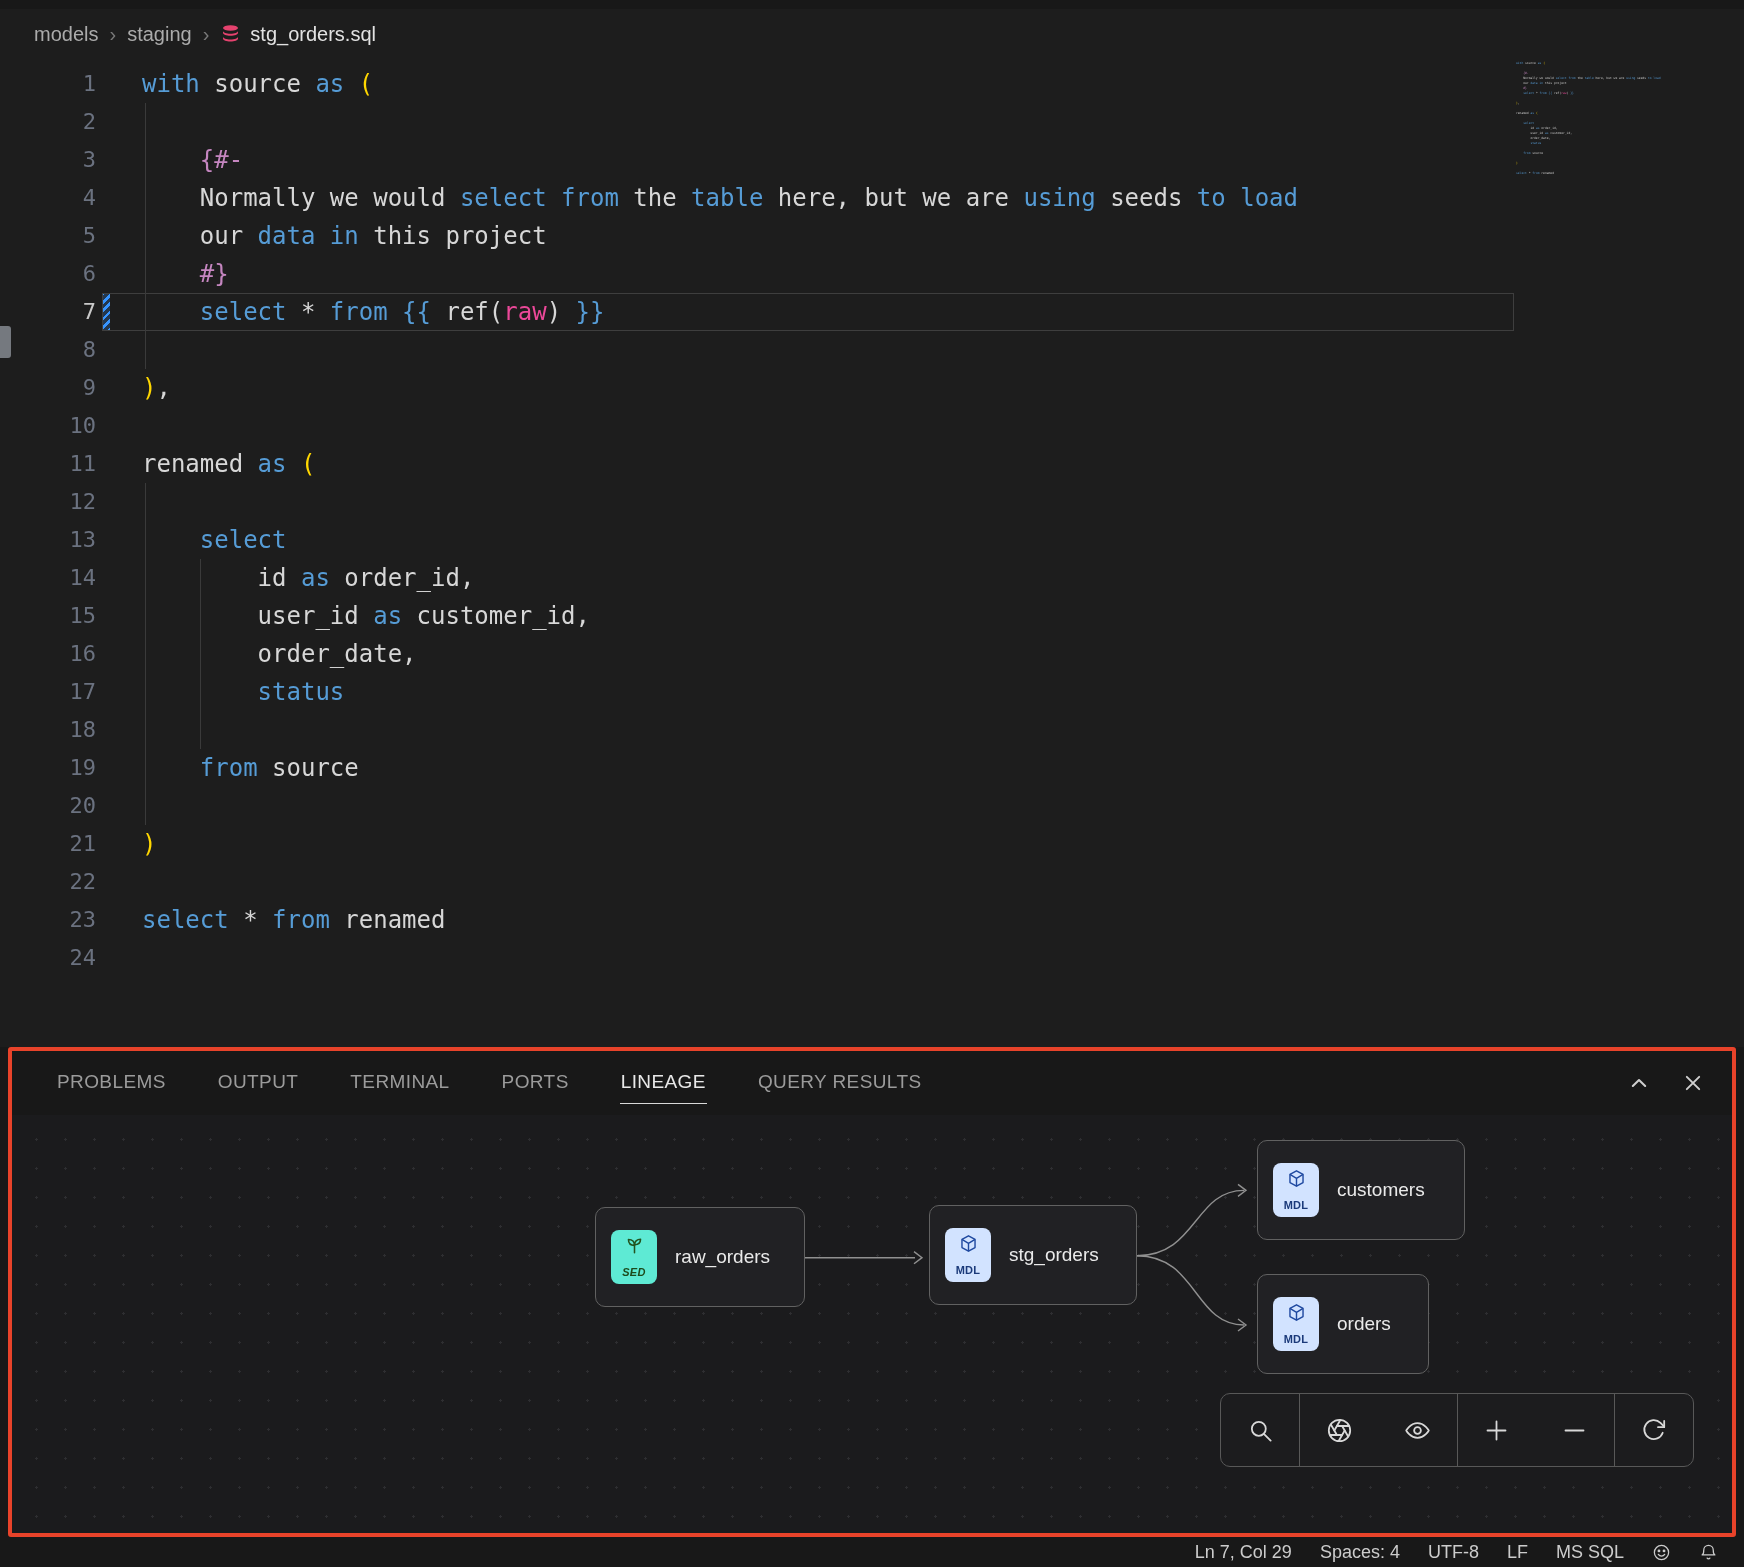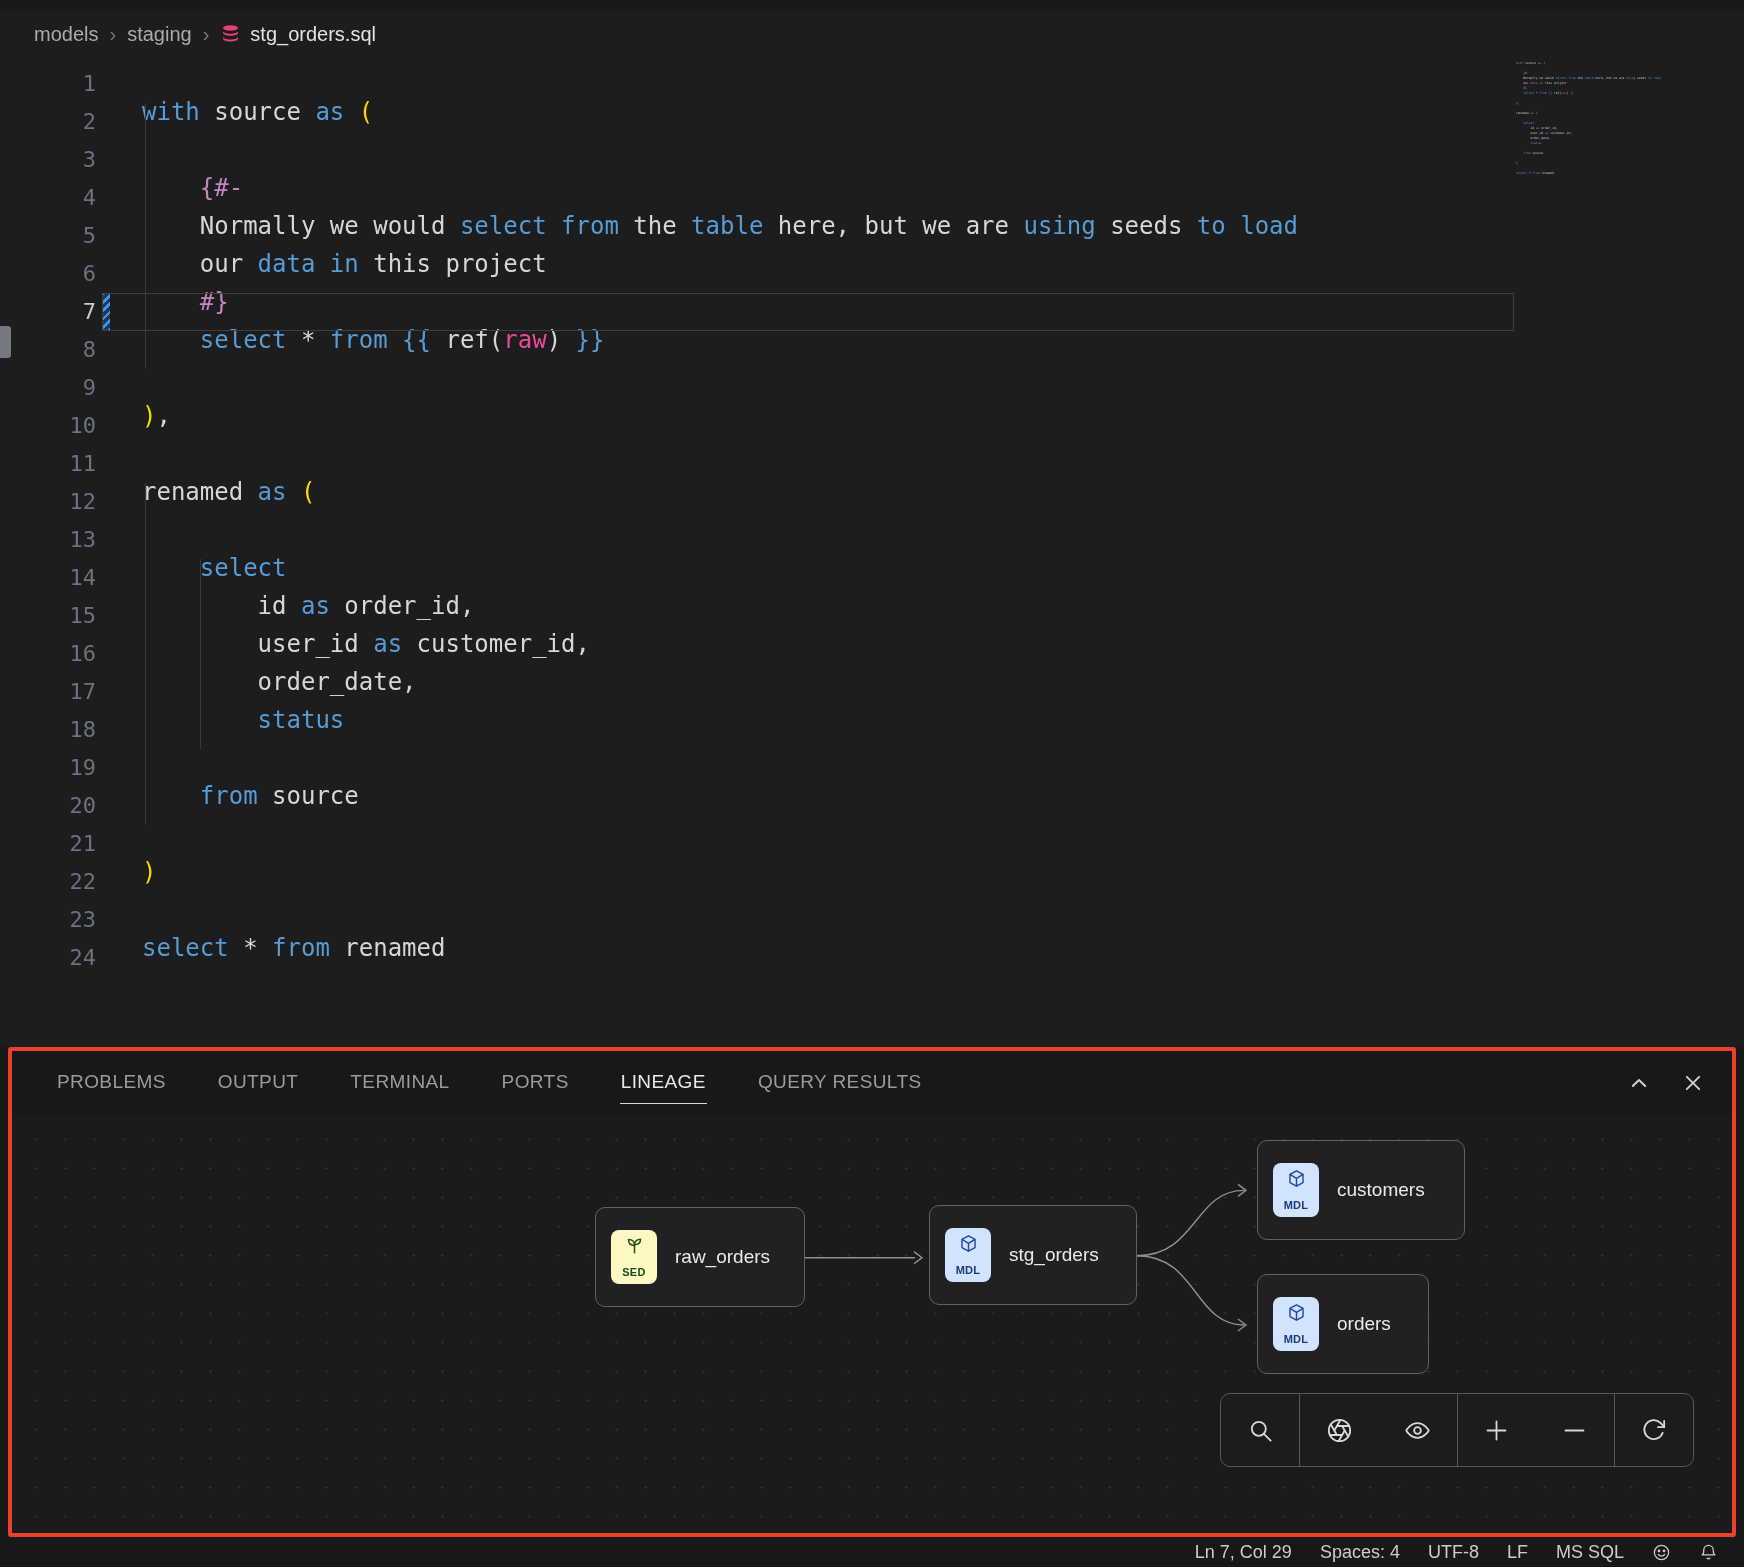--- a/index.html
+++ b/index.html
@@ -17,21 +17,21 @@
 
   
   .editor { flex:1; background:#1d1d1d; position:relative; overflow:hidden; padding-top:6px; }
   .row { display:flex; height:38px; line-height:38px; position:relative;
          font-family:"DejaVu Sans Mono", monospace; font-size:24px;
          width:calc(100% - 230px); }
   .ln { width:96px; text-align:right; color:#6b7280; font-size:22px; flex:none; cursor:pointer; }
   .mk { width:8px; margin-left:6px; flex:none; }
   .mk.mod { background:repeating-linear-gradient(135deg,#3794ff 0 2.5px, rgba(55,148,255,.22) 2.5px 6px);
             border-radius:1px; }
-  .ct { padding-left:32px; white-space:pre; color:#d7d7d7; cursor:text;margin-top:28px; }
+  .ct { padding-left:32px; white-space:pre; color:#d7d7d7; cursor:text; }
   .row.cur::after { content:""; position:absolute; left:102px; right:0; top:0; bottom:0;
                     border:1px solid #3e3e3e; pointer-events:none; }
   .row.cur .ln { color:#c9c9c9; }
   .tk-kw{color:#569cd6} .tk-pl{color:#d7d7d7} .tk-cm{color:#c586c0}
   .tk-b1{color:#ffd700} .tk-str{color:#ec4899}
   .guide { position:absolute; width:1px; background:#3a3a3a; }
   .g1 { left:145px; top:44px;  height:266px; }
   .g2 { left:145px; top:424px; height:342px; }
   .g3 { left:200px; top:500px; height:190px; }
   .left-notch { position:absolute; left:0; top:267px; width:11px; height:32px;
@@ -58,21 +58,21 @@
   .canvas { flex:1; position:relative; background-color:#1b1b1d;
             background-image:radial-gradient(#2e2e31 1.2px, transparent 1.4px);
             background-size:29px 29px; background-position:10px 10px; overflow:hidden; }
   .edges { position:absolute; inset:0; width:100%; height:100%; }
   .edge,.arrow { stroke:#909090; fill:none; stroke-width:1.4px; }
   .node { position:absolute; height:100px; background:#212124; border:1.3px solid #616161;
           border-radius:10px; display:flex; align-items:center; gap:18px;
           padding:0 18px 0 15px; cursor:pointer; }
   .tile { width:46px; height:54px; border-radius:8px; flex:none;
           display:flex; flex-direction:column; align-items:center; justify-content:center; gap:11px; }
-  .tile.seed { background:#fef9c3; }
+  .tile.seed { background:#5eead4;font-style:italic; }
   .tile.model { background:#d2e3ff; }
   .tile .glyph svg { width:19px; height:19px; display:block; }
   .tile .bdg { font-size:11px; font-weight:bold; letter-spacing:.3px; }
   .tile.seed .bdg { color:#1d4a1c; }
   .tile.model .bdg { color:#1b3a7a; }
   .nlabel { color:#eaeaea; font-size:19px; }
 
   .lin-toolbar { position:absolute; left:1208px; top:278px; width:474px; height:74px;
                  display:flex; background:#1c1c1e; border:1.5px solid #585858;
                  border-radius:10px; overflow:hidden; }

